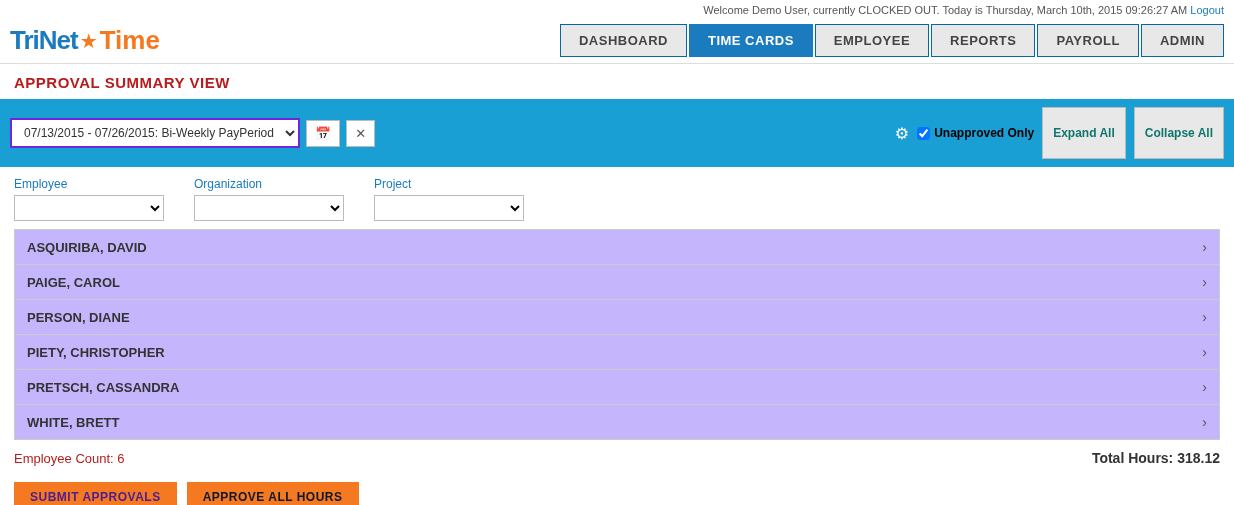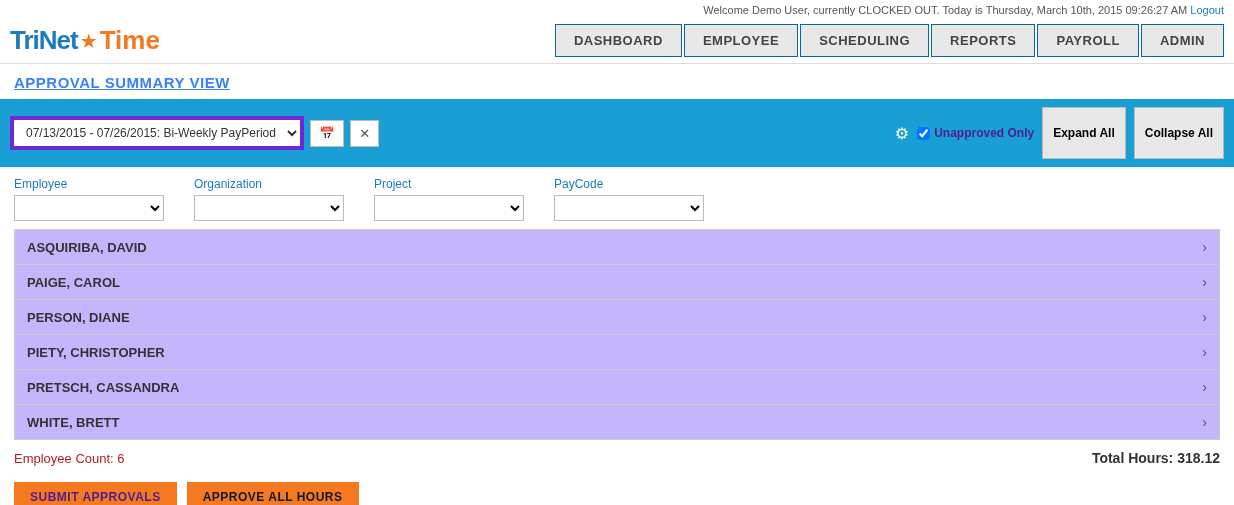--- a/index.html
+++ b/index.html
@@ -63,38 +63,37 @@
       background: #1a7bbf;
       color: #fff;
       border-color: #1a7bbf;
     }
 
     
     .page-title {
       padding: 10px 14px 8px 14px;
       font-size: 15px;
       font-weight: bold;
-      color: #3b82f6;
+      color: #b91c1c;
       text-transform: uppercase;
       letter-spacing: 0.5px;
-      text-decoration: underline;
     }
 
     
     .toolbar {
       background: #1a9fd4;
       padding: 8px 10px;
       display: flex;
       align-items: center;
       gap: 6px;
     }
     .date-range-select {
       padding: 5px 8px;
       font-size: 12px;
-      border: 4px solid #6d28d9;
+      border: 2px solid #6d28d9;
       background: #fff;
       color: #333;
       min-width: 230px;
       cursor: pointer;
     }
     .toolbar-btn {
       padding: 5px 8px;
       background: #fff;
       border: 1px solid #bbb;
       cursor: pointer;
@@ -124,29 +123,29 @@
     }
     .unapproved-checkbox {
       display: flex;
       align-items: center;
       gap: 4px;
       color: #fff;
       font-size: 12px;
       font-weight: bold;
     }
     .unapproved-checkbox input { cursor: pointer; }
-    .unapproved-label { color: #4c1d95; font-size: 12px; font-weight: bold; }
+    .unapproved-label { color: #000000; font-size: 12px; font-weight: bold; }
     .expand-btn, .collapse-btn {
       padding: 18px 10px;
       background: #e8e8e8;
       border: 1px solid #bbb;
       cursor: pointer;
       font-size: 12px;
       font-weight: bold;
-      color: #000000;
+      color: #0f766e;
     }
 
     
     .filters {
       padding: 10px 14px 8px 14px;
       display: flex;
       gap: 30px;
       align-items: flex-end;
     }
     .filter-group {
@@ -248,22 +247,22 @@
     <a>Logout</a>
   </div>
   <div class="header-row">
     <div class="logo">
       <span class="logo-trinet">TriNet</span>
       <span style="color:#f47920; font-size:20px; margin: 0 2px;">★</span>
       <span class="logo-time">Time</span>
     </div>
     <nav class="nav-menu">
       <div class="nav-item">DASHBOARD</div>
+      <div class="nav-item active">TIME CARDS</div>
       <div class="nav-item">EMPLOYEE</div>
-      <div class="nav-item">SCHEDULING</div>
       <div class="nav-item">REPORTS</div>
       <div class="nav-item">PAYROLL</div>
       <div class="nav-item">ADMIN</div>
     </nav>
   </div>
 </div>
 
 <div class="page-title">APPROVAL SUMMARY VIEW</div>
 
 <div class="toolbar">
@@ -300,26 +299,20 @@
     <select class="filter-select">
       <option value=""></option>
     </select>
   </div>
   <div class="filter-group">
     <span class="filter-label">Project</span>
     <select class="filter-select">
       <option value=""></option>
     </select>
   </div>
-  <div class="filter-group">
-    <span class="filter-label">PayCode</span>
-    <select class="filter-select">
-      <option value=""></option>
-    </select>
-  </div>
 </div>
 
 <div class="employee-table" id="employee-table">
 <div class="employee-row">
       <span class="employee-name">ASQUIRIBA, DAVID</span>
       <span class="chevron-right">›</span>
     </div>
     <div class="employee-row">
       <span class="employee-name">PAIGE, CAROL</span>
       <span class="chevron-right">›</span>

